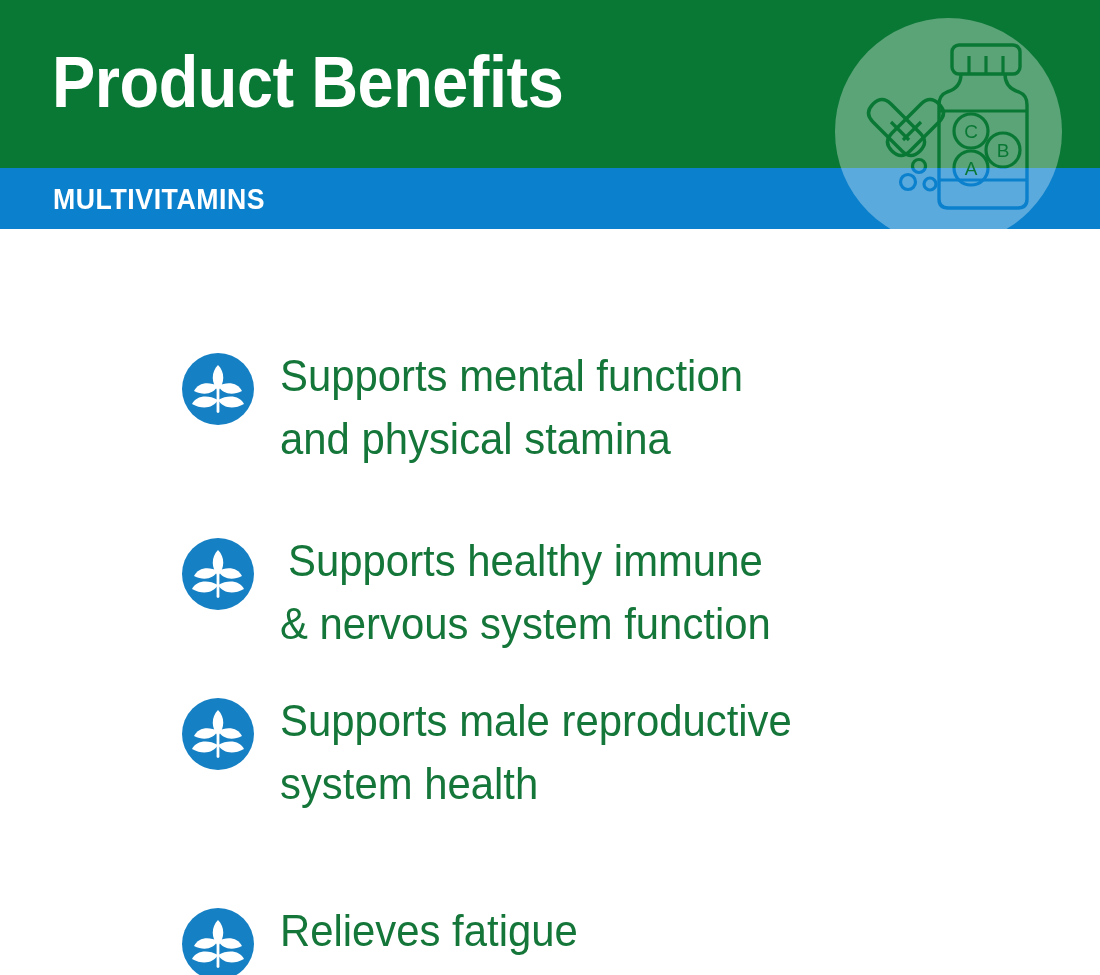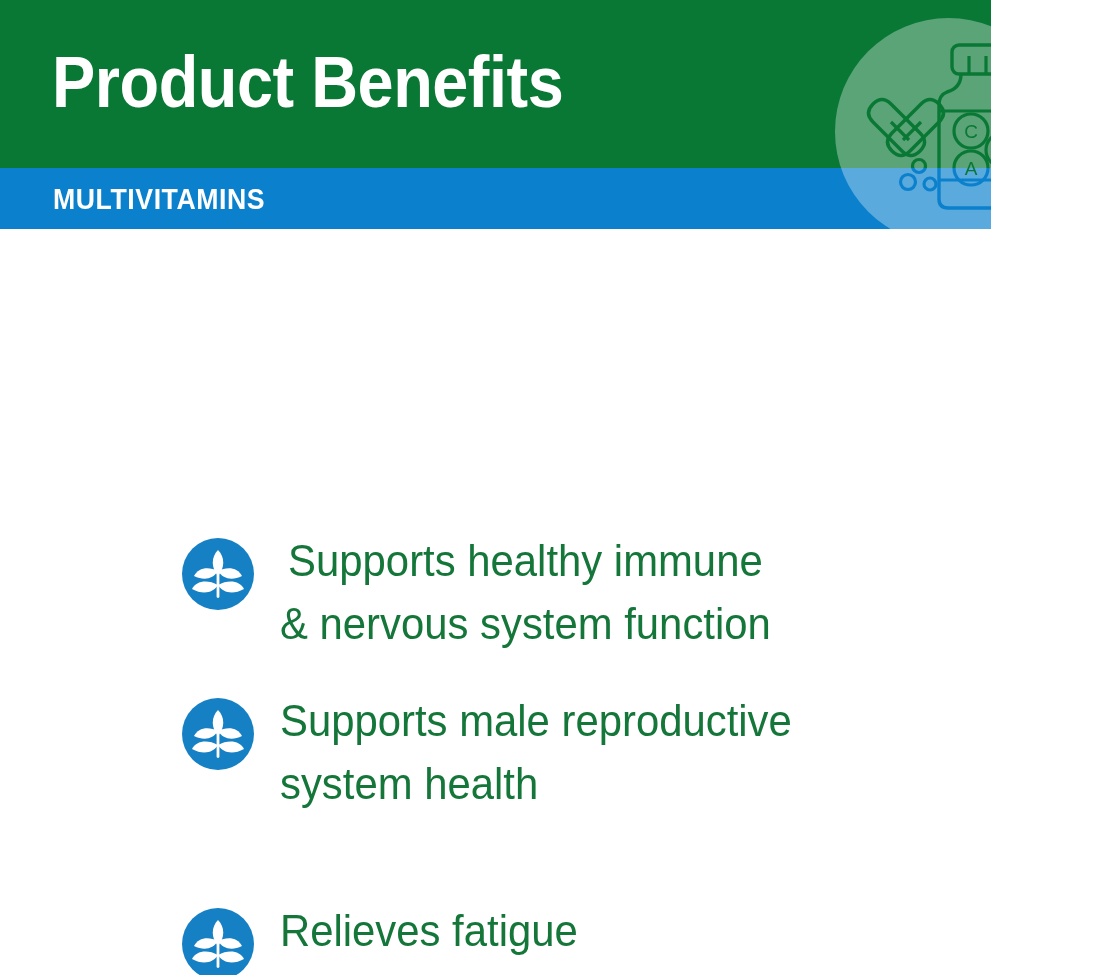--- a/index.html
+++ b/index.html
@@ -18,21 +18,21 @@
     height: 975px;
     background: #ffffff;
     overflow: hidden;
   }
 
   
   .banner {
     position: absolute;
     left: 0;
     top: 0;
-    width: 991px;
+    width: 1100px;
     height: 229px;
     overflow: hidden;
   }
   .band-green {
     position: absolute;
     left: 0; top: 0;
     width: 1100px;
     height: 168px;
     background: #0a7835;
   }
@@ -192,20 +192,37 @@
           <text x="136" y="120" fill="#0a7835">C</text>
           <text x="168" y="139" fill="#0a7835">B</text>
           <text x="136" y="157" fill="#0a7835">A</text>
         </g>
       </svg>
     </div>
   </div>
 
   <div class="benefits">
 
+    <div class="benefit-row" data-row="0">
+      <svg class="bullet-icon" viewBox="0 0 72 72">
+        <circle cx="36" cy="36" r="36" fill="#1680c4"></circle>
+        <g fill="#ffffff">
+          <path d="M36 12 c7 7 7 18 0 26 c-7 -8 -7 -19 0 -26 z"></path>
+          <path d="M36 33 c-10 -5 -20 -3 -24 5 c10 5 19 3 24 -5 z"></path>
+          <path d="M36 33 c10 -5 20 -3 24 5 c-10 5 -19 3 -24 -5 z"></path>
+          <path d="M36 47 c-11 -6 -22 -4 -26 4 c11 6 21 4 26 -4 z"></path>
+          <path d="M36 47 c11 -6 22 -4 26 4 c-11 6 -21 4 -26 -4 z"></path>
+          <rect x="34.6" y="30" width="2.8" height="30" rx="1.4"></rect>
+        </g>
+      </svg>
+      <div class="benefit-text">
+        <span class="ln">Supports mental function</span>
+        <span class="ln">and physical stamina</span>
+      </div>
+    </div>
 
     <div class="benefit-row" data-row="1">
       <svg class="bullet-icon" viewBox="0 0 72 72">
         <circle cx="36" cy="36" r="36" fill="#1680c4"></circle>
         <g fill="#ffffff">
           <path d="M36 12 c7 7 7 18 0 26 c-7 -8 -7 -19 0 -26 z"></path>
           <path d="M36 33 c-10 -5 -20 -3 -24 5 c10 5 19 3 24 -5 z"></path>
           <path d="M36 33 c10 -5 20 -3 24 5 c-10 5 -19 3 -24 -5 z"></path>
           <path d="M36 47 c-11 -6 -22 -4 -26 4 c11 6 21 4 26 -4 z"></path>
           <path d="M36 47 c11 -6 22 -4 26 4 c-11 6 -21 4 -26 -4 z"></path>

